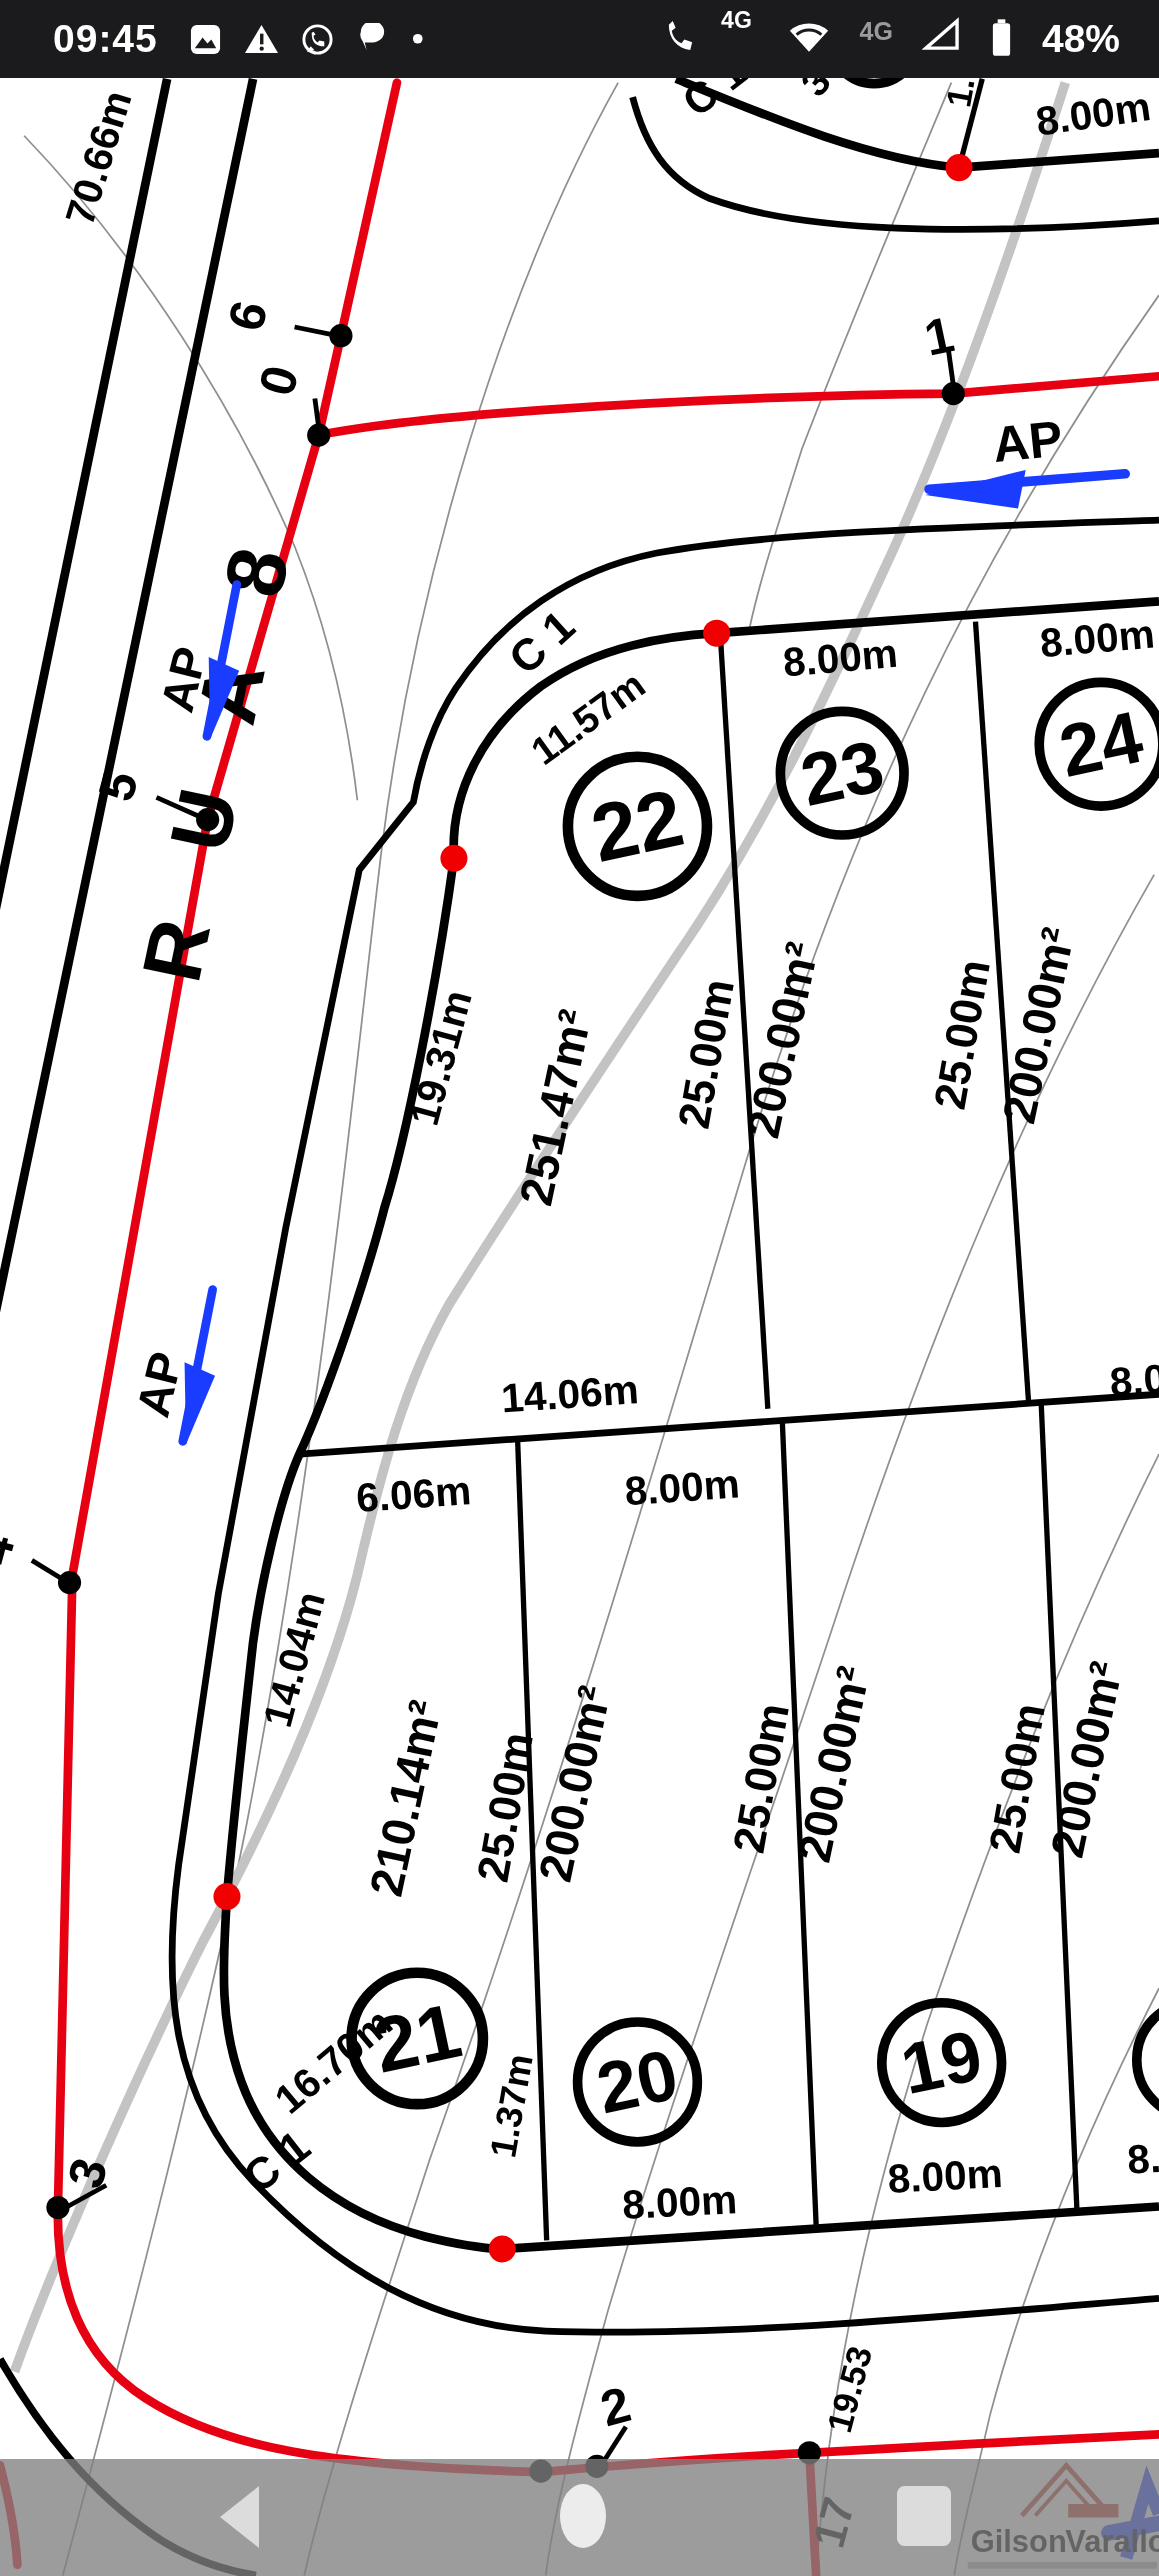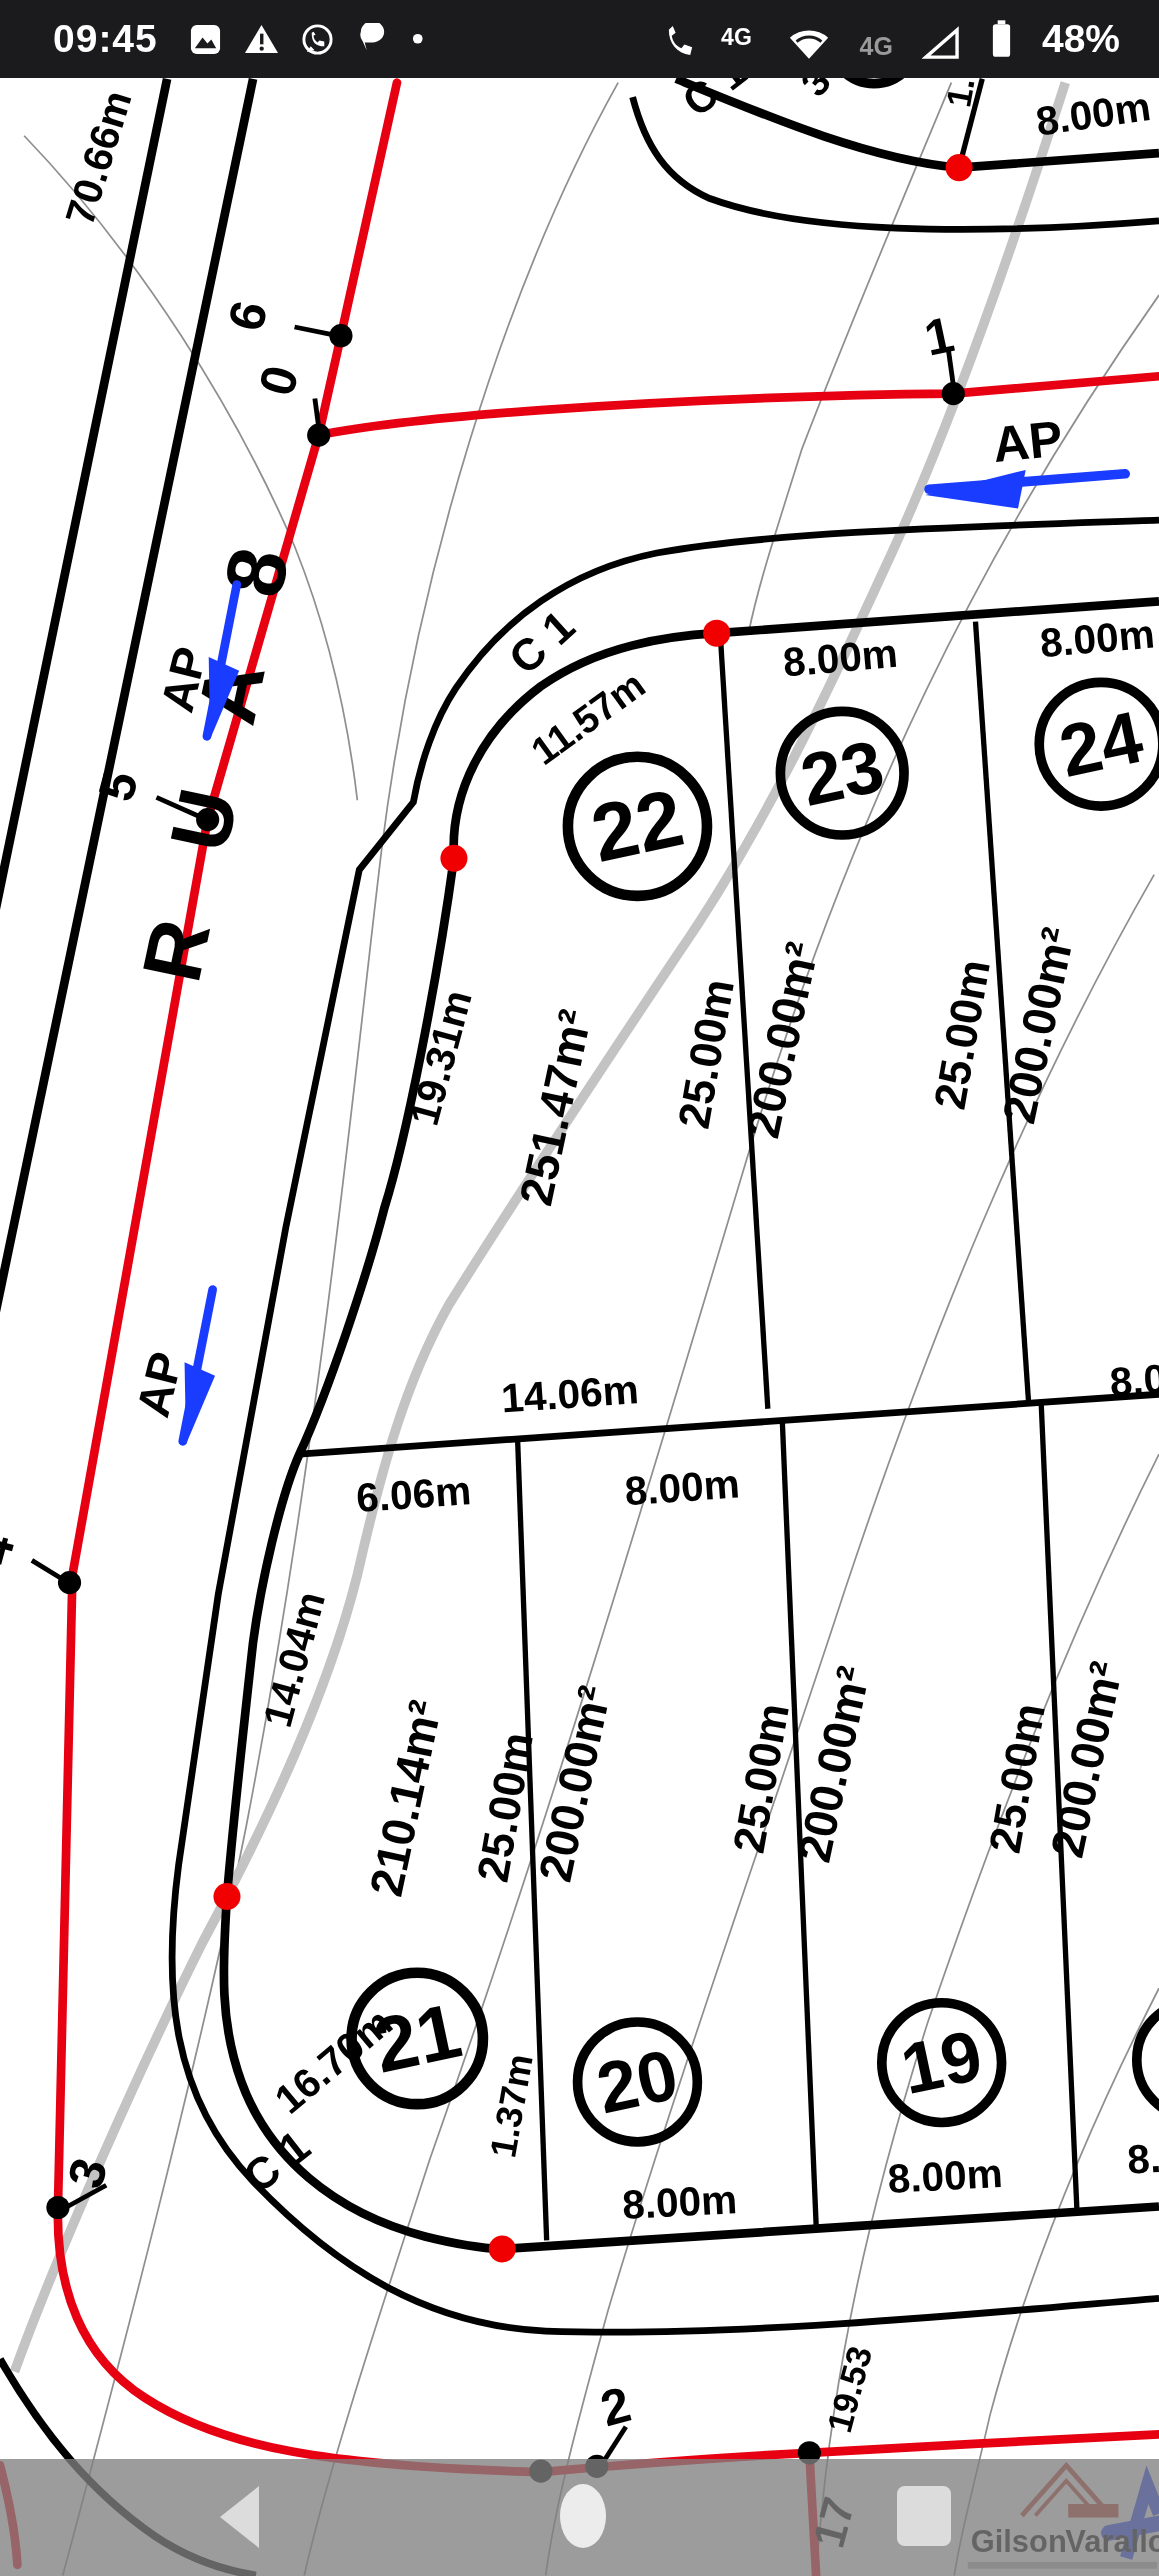--- a/index.html
+++ b/index.html
@@ -7,21 +7,21 @@
           font-family:"Liberation Sans",sans-serif;}
   
   #mapsvg{position:absolute;left:0;top:0;width:1159px;height:2576px;}
   svg text{font-family:"Liberation Sans",sans-serif;font-weight:bold;fill:#000;}
   .areatxt{font-weight:bold;}
   
   #statusbar{position:absolute;left:0;top:0;width:1159px;height:78px;background:#1b1b1d;
              color:#fff;z-index:10;display:flex;align-items:center;}
   #statusbar .time{font-size:39px;font-weight:bold;margin-left:53px;letter-spacing:1px;}
   .sicons{display:flex;align-items:center;gap:21px;margin-left:31px;}
-  .ricons{display:flex;align-items:flex-end;margin-left:auto;margin-right:39px;gap:29px;}
+  .ricons{display:flex;align-items:flex-start;margin-left:auto;margin-right:39px;gap:29px;}
   .pct{font-size:39px;font-weight:bold;}
   .g4{font-size:25px;font-weight:bold;color:#9a9a9a;}
   .g4w{font-size:23px;font-weight:bold;color:#fff;position:relative;top:-9.7px;left:-5.8px;}
   
   #navbar{position:absolute;left:0;top:2459px;width:1159px;height:117px;
           background:rgba(128,128,128,0.78);z-index:8;}
   #back-btn{position:absolute;left:220px;top:27px;width:0;height:0;
             border-top:31px solid transparent;border-bottom:31px solid transparent;
             border-right:39px solid #dcdcdc;}
   #home-btn{position:absolute;left:560px;top:25px;width:46px;height:64px;

